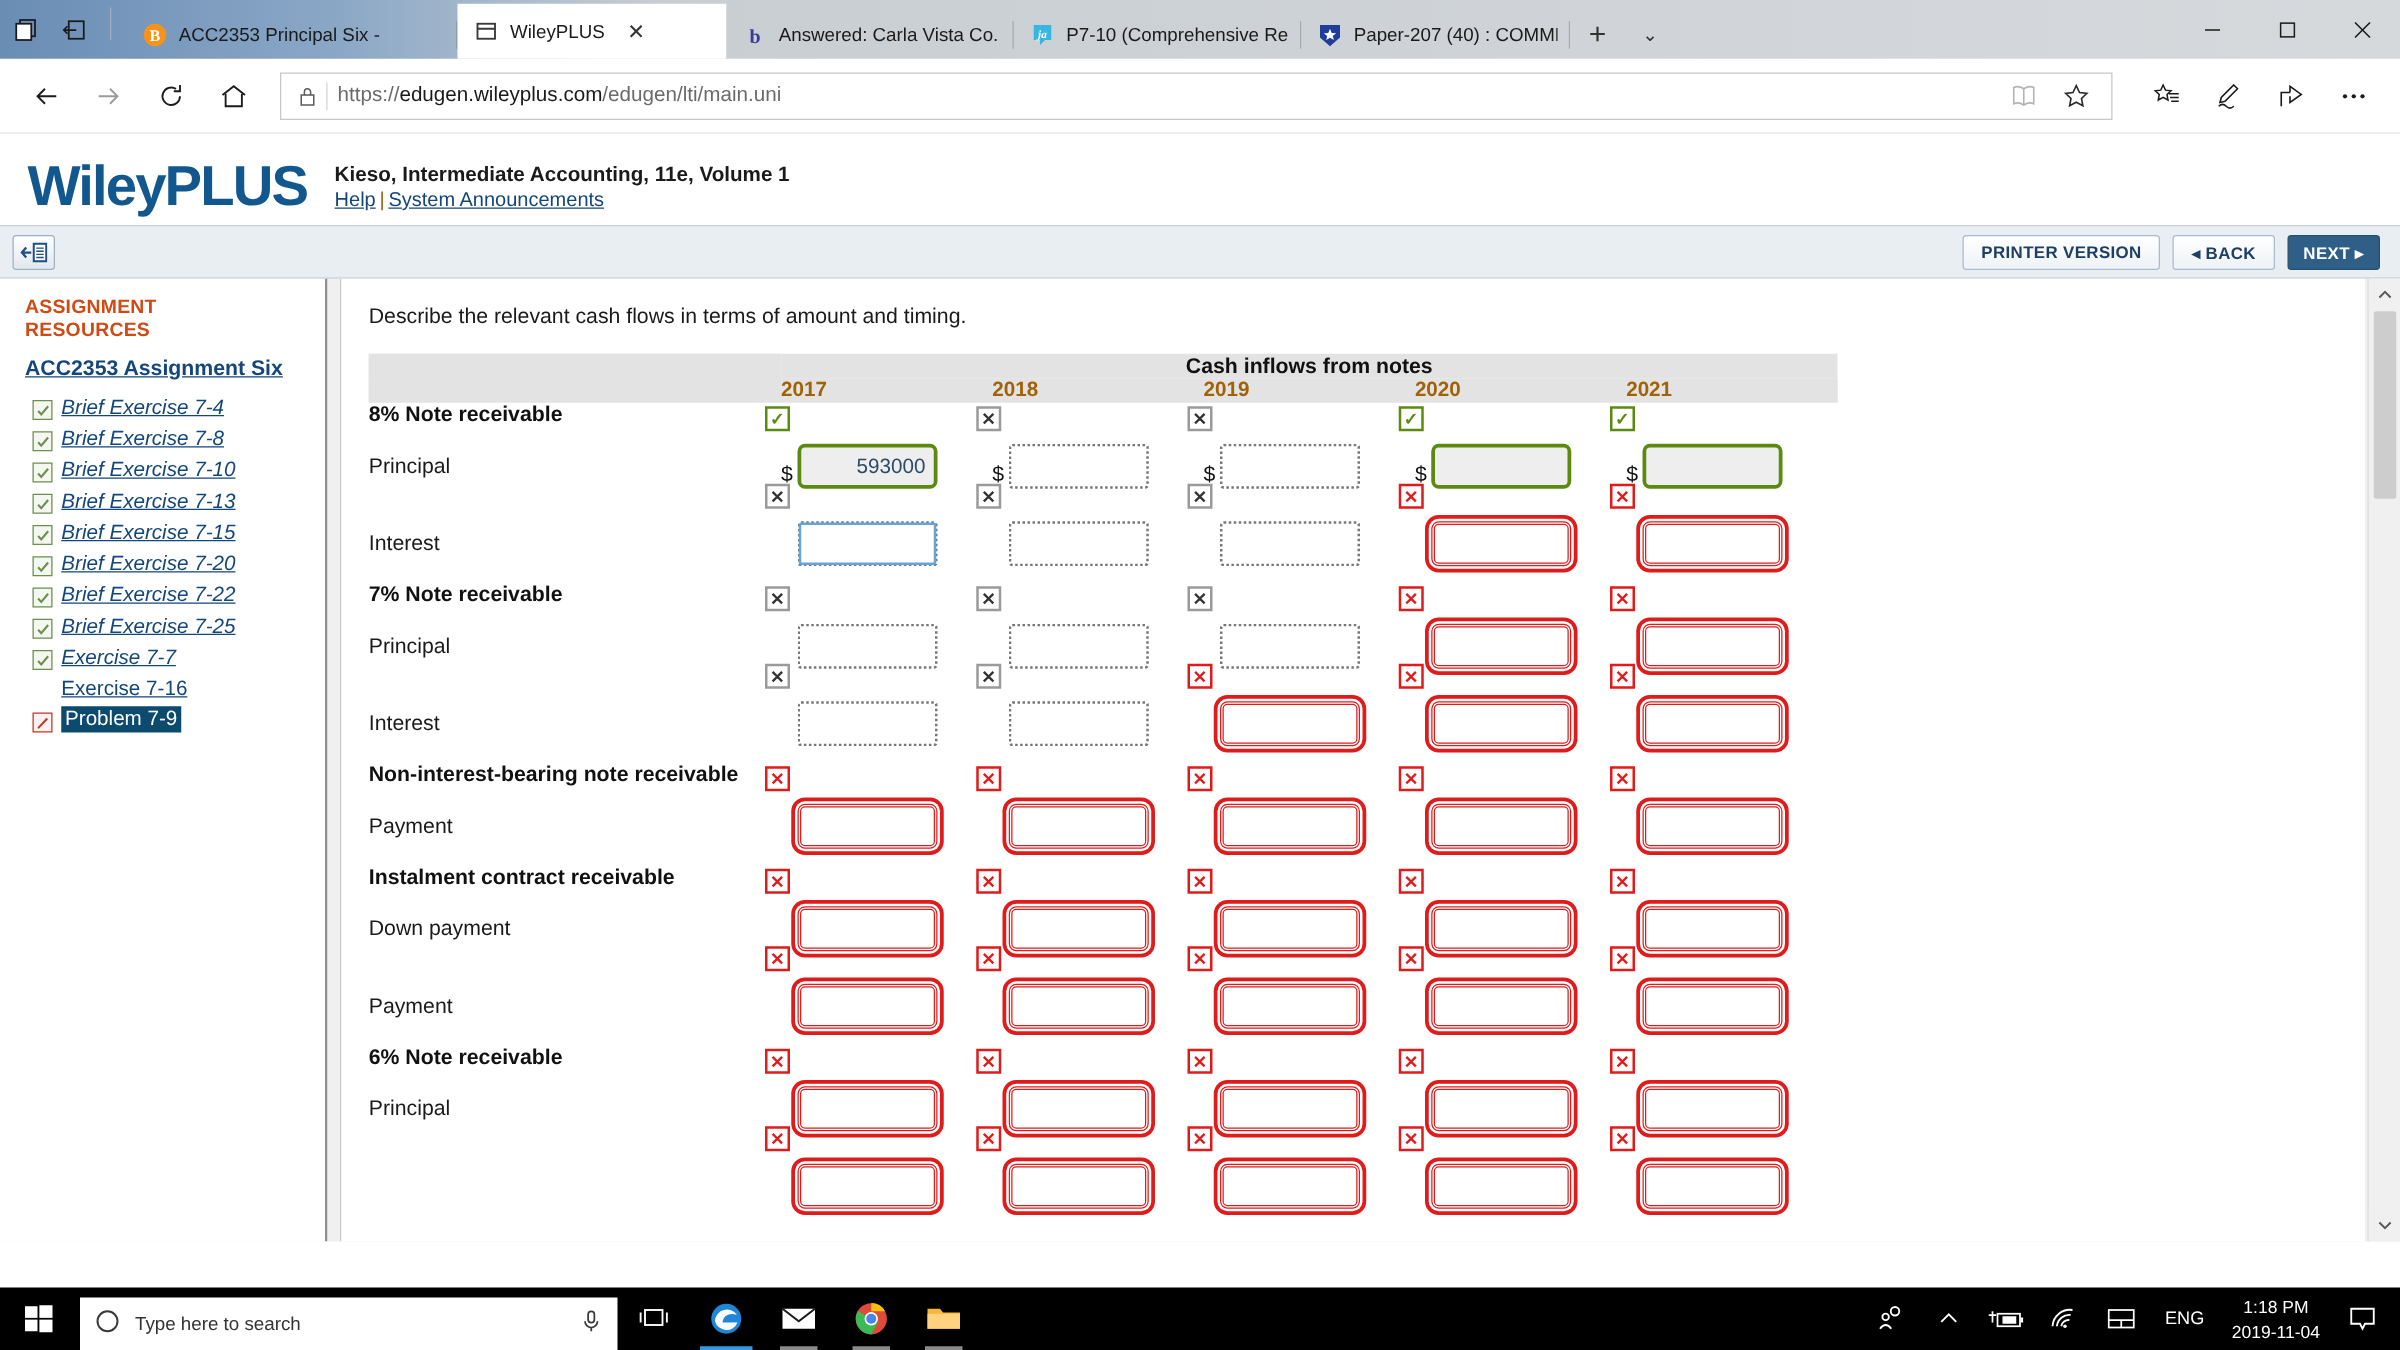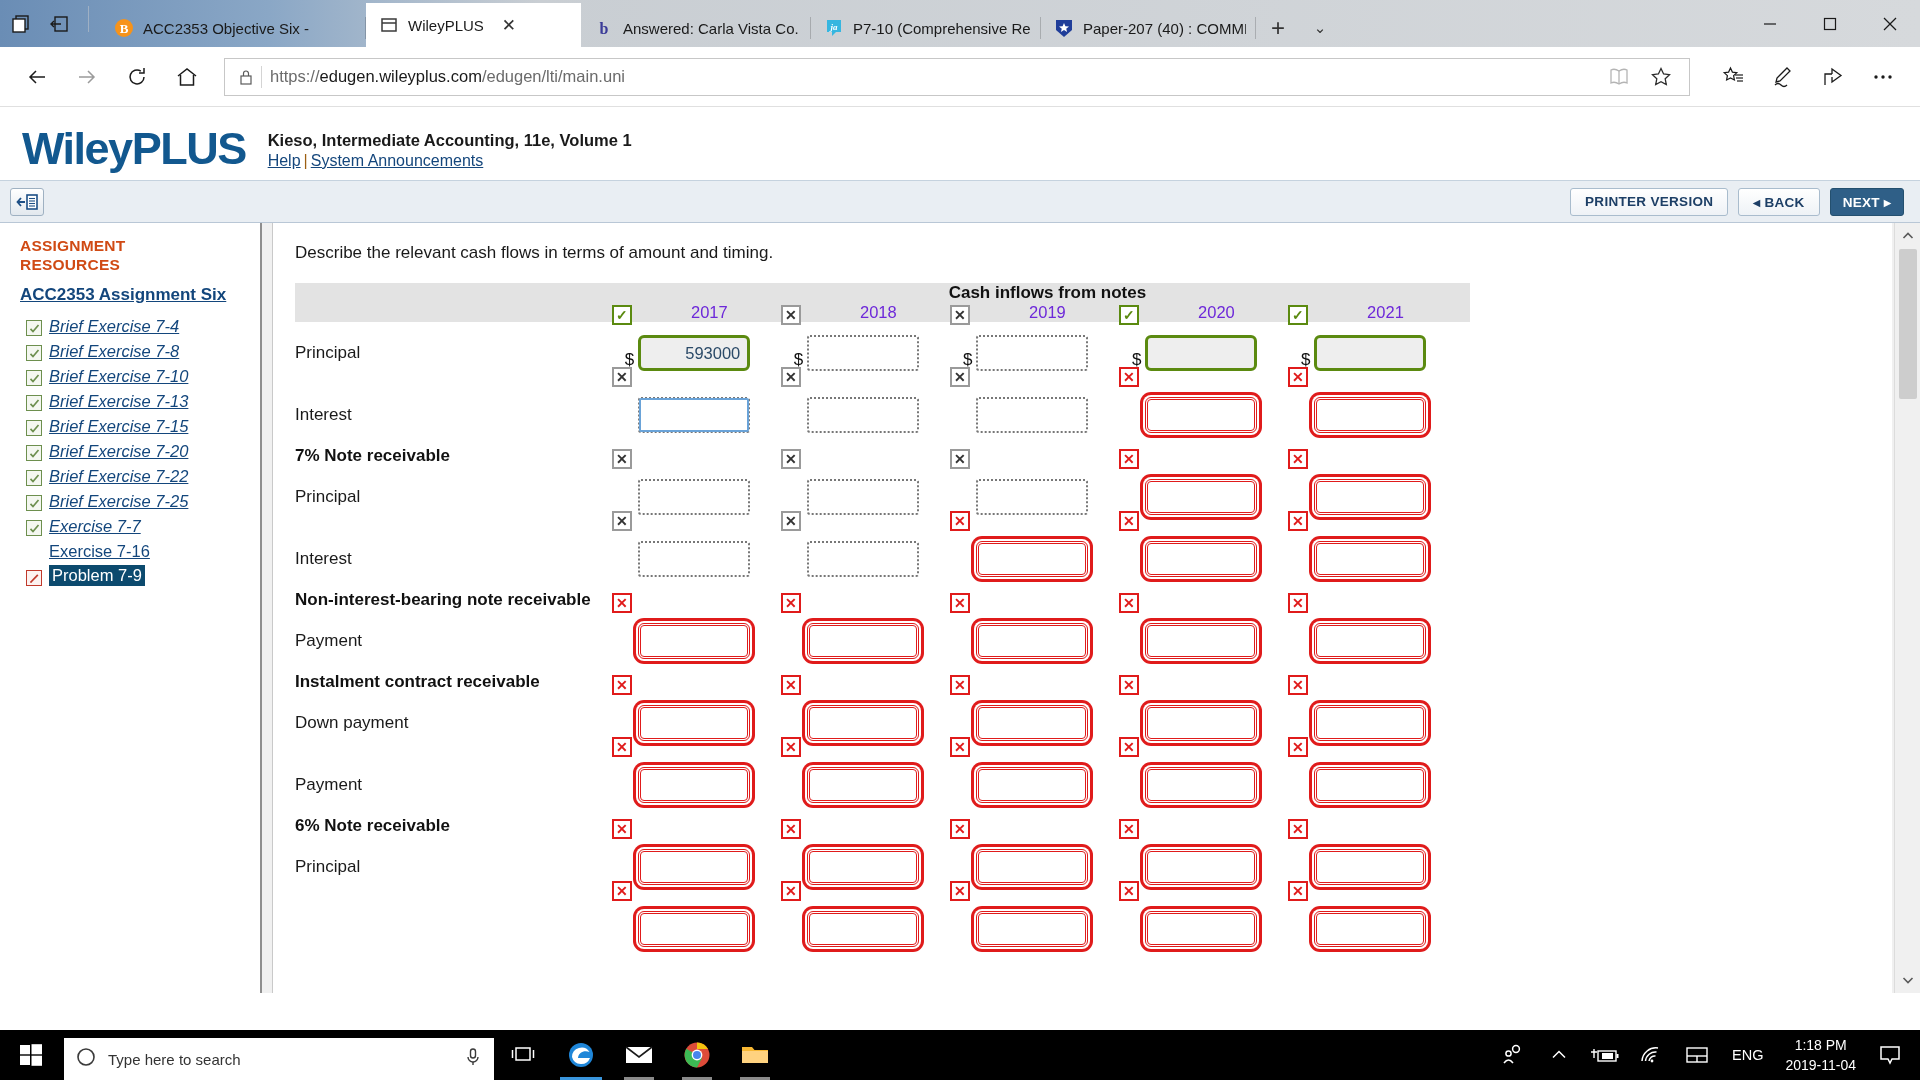--- a/index.html
+++ b/index.html
@@ -178,21 +178,21 @@
   #prompt { font-size: 17px; color: #1a1a1a; margin-bottom: 20px; }
 
   table#cash { border-collapse: collapse; width: 1175px; table-layout: fixed; }
   #cash th, #cash td { padding: 0; }
   .hdr-band { background: #e3e3e3; }
   #hdr-title {
     text-align: center; font-weight: bold; font-size: 17px; color: #111;
     padding: 7px 0 4px 0;
   }
   .yr {
-    text-align: center; font-weight: normal; font-size: 16.5px; color: #6d28d9;
+    text-align: left; font-weight: bold; font-size: 16.5px; color: #a16207;
     padding: 2px 0 7px 0;
   }
   .col-label { width: 320px; }
   .col-year { width: 164px; }
 
   .section-row td {
     font-weight: bold; font-size: 17px; color: #111; padding: 11px 0 4px 0;
   }
   .lbl { font-size: 17px; color: #1a1a1a; vertical-align: middle; padding-right: 8px; }
 
@@ -302,21 +302,21 @@
       <span id="tab-divider"></span>
     </div>
 
     <div class="tab inactive" id="tab1">
       <span class="tab-favicon">
         <svg width="22" height="22" viewBox="0 0 22 22">
             <circle cx="11" cy="11" r="9" fill="#f7931a"></circle>
             <text x="11" y="16" font-size="13" font-weight="bold" fill="#ffffff" text-anchor="middle" font-family="Liberation Serif, serif">B</text>
           </svg>
       </span>
-      <span class="tab-title">ACC2353 Objective Six -</span>
+      <span class="tab-title">ACC2353 Principal Six -</span>
     </div>
 
     <div class="tab active" id="tab2">
       <span class="tab-favicon">
         <svg width="22" height="22" viewBox="0 0 22 22">
             <rect x="4" y="5" width="14" height="12" fill="none" stroke="#3a3a3a" stroke-width="1.5"></rect>
             <line x1="4" y1="9" x2="18" y2="9" stroke="#3a3a3a" stroke-width="1.5"></line>
           </svg>
       </span>
       <span class="tab-title">WileyPLUS</span>
@@ -604,20 +604,23 @@
               <tr class="hdr-band" id="year-row">
                 <td class="hdr-band"></td>
               <td class="yr hdr-band">2017</td>
                   <td class="yr hdr-band">2018</td>
                   <td class="yr hdr-band">2019</td>
                   <td class="yr hdr-band">2020</td>
                   <td class="yr hdr-band">2021</td>
                 </tr>
             </thead>
             <tbody id="cash-body">
+                <tr class="section-row">
+                  <td colspan="6">8% Note receivable</td>
+                </tr>
                 <tr>
                   <td class="lbl">Principal</td>
                   <td>
                     <div class="cellwrap">
                       <span class="dollar">$</span>
                       <div class="ibox state-correct">593000</div>
                       <span class="mark m-check">✓</span>
                     </div>
                   </td>
                   <td>

